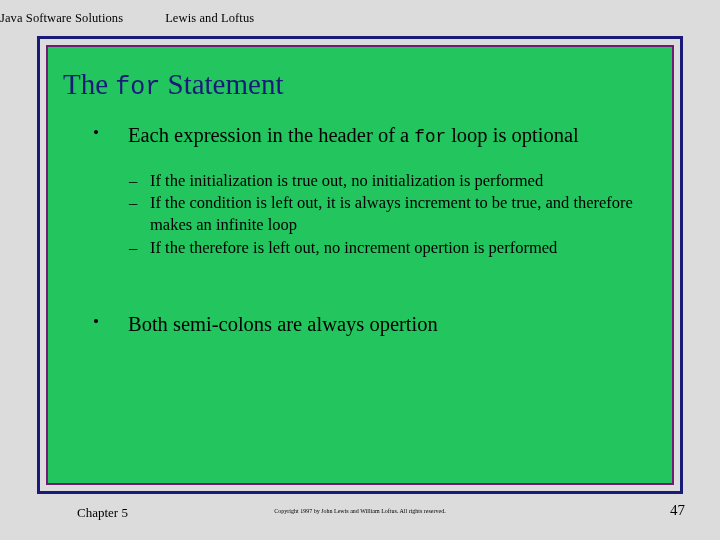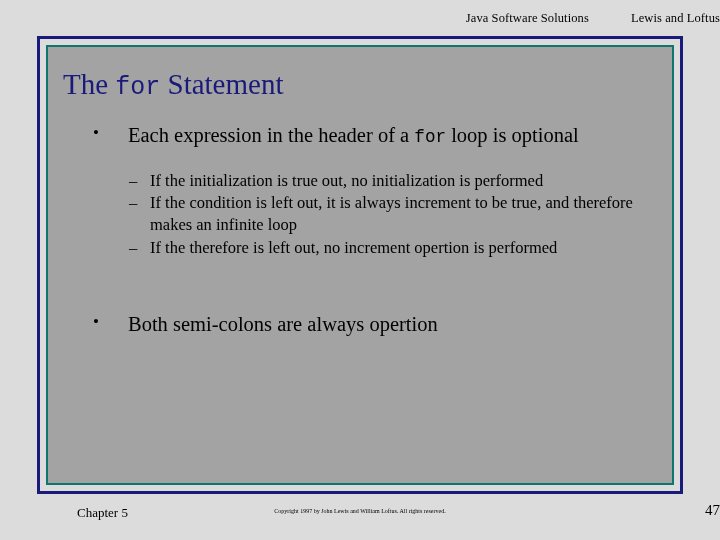--- a/index.html
+++ b/index.html
@@ -15,21 +15,21 @@
     overflow: hidden;
     position: relative;
   }
 
   
   .slide-header {
     position: absolute;
     top: 11px;
     left: 0;
     width: 720px;
-    text-align: right;
+    text-align: left;
     font-size: 12.5px;
     color: #000000;
     letter-spacing: 0.1px;
     white-space: nowrap;
   }
   .slide-header .hdr-left { }
   .slide-header .hdr-gap { display: inline-block; width: 42px; }
   .slide-header .hdr-right { }
 
   
@@ -42,23 +42,23 @@
     border: 3px solid #1a1a7a;
     box-sizing: border-box;
     background: #dcdcdc;
   }
   .slide-frame-inner {
     position: absolute;
     left: 6px;
     top: 6px;
     right: 6px;
     bottom: 6px;
-    border: 2px solid #0f766e;
+    border: 2px solid #701a75;
     box-sizing: border-box;
-    background: #a3a3a3;
+    background: #22c55e;
   }
 
   .slide-content {
     position: absolute;
     left: 0; top: 0; right: 0; bottom: 0;
     overflow: hidden;
   }
 
   
   .slide-title {
@@ -141,20 +141,21 @@
     font-size: 6px;
     color: #000;
     white-space: nowrap;
   }
   .footer-pageno {
     position: absolute;
     left: 0;
     top: 502px;
     width: 720px;
     text-align: right;
+    padding-right: 35px;
     box-sizing: border-box;
     font-size: 15px;
     color: #000;
     white-space: nowrap;
   }
 </style>
 </head>
 <body>
 
 <div class="slide-header">

